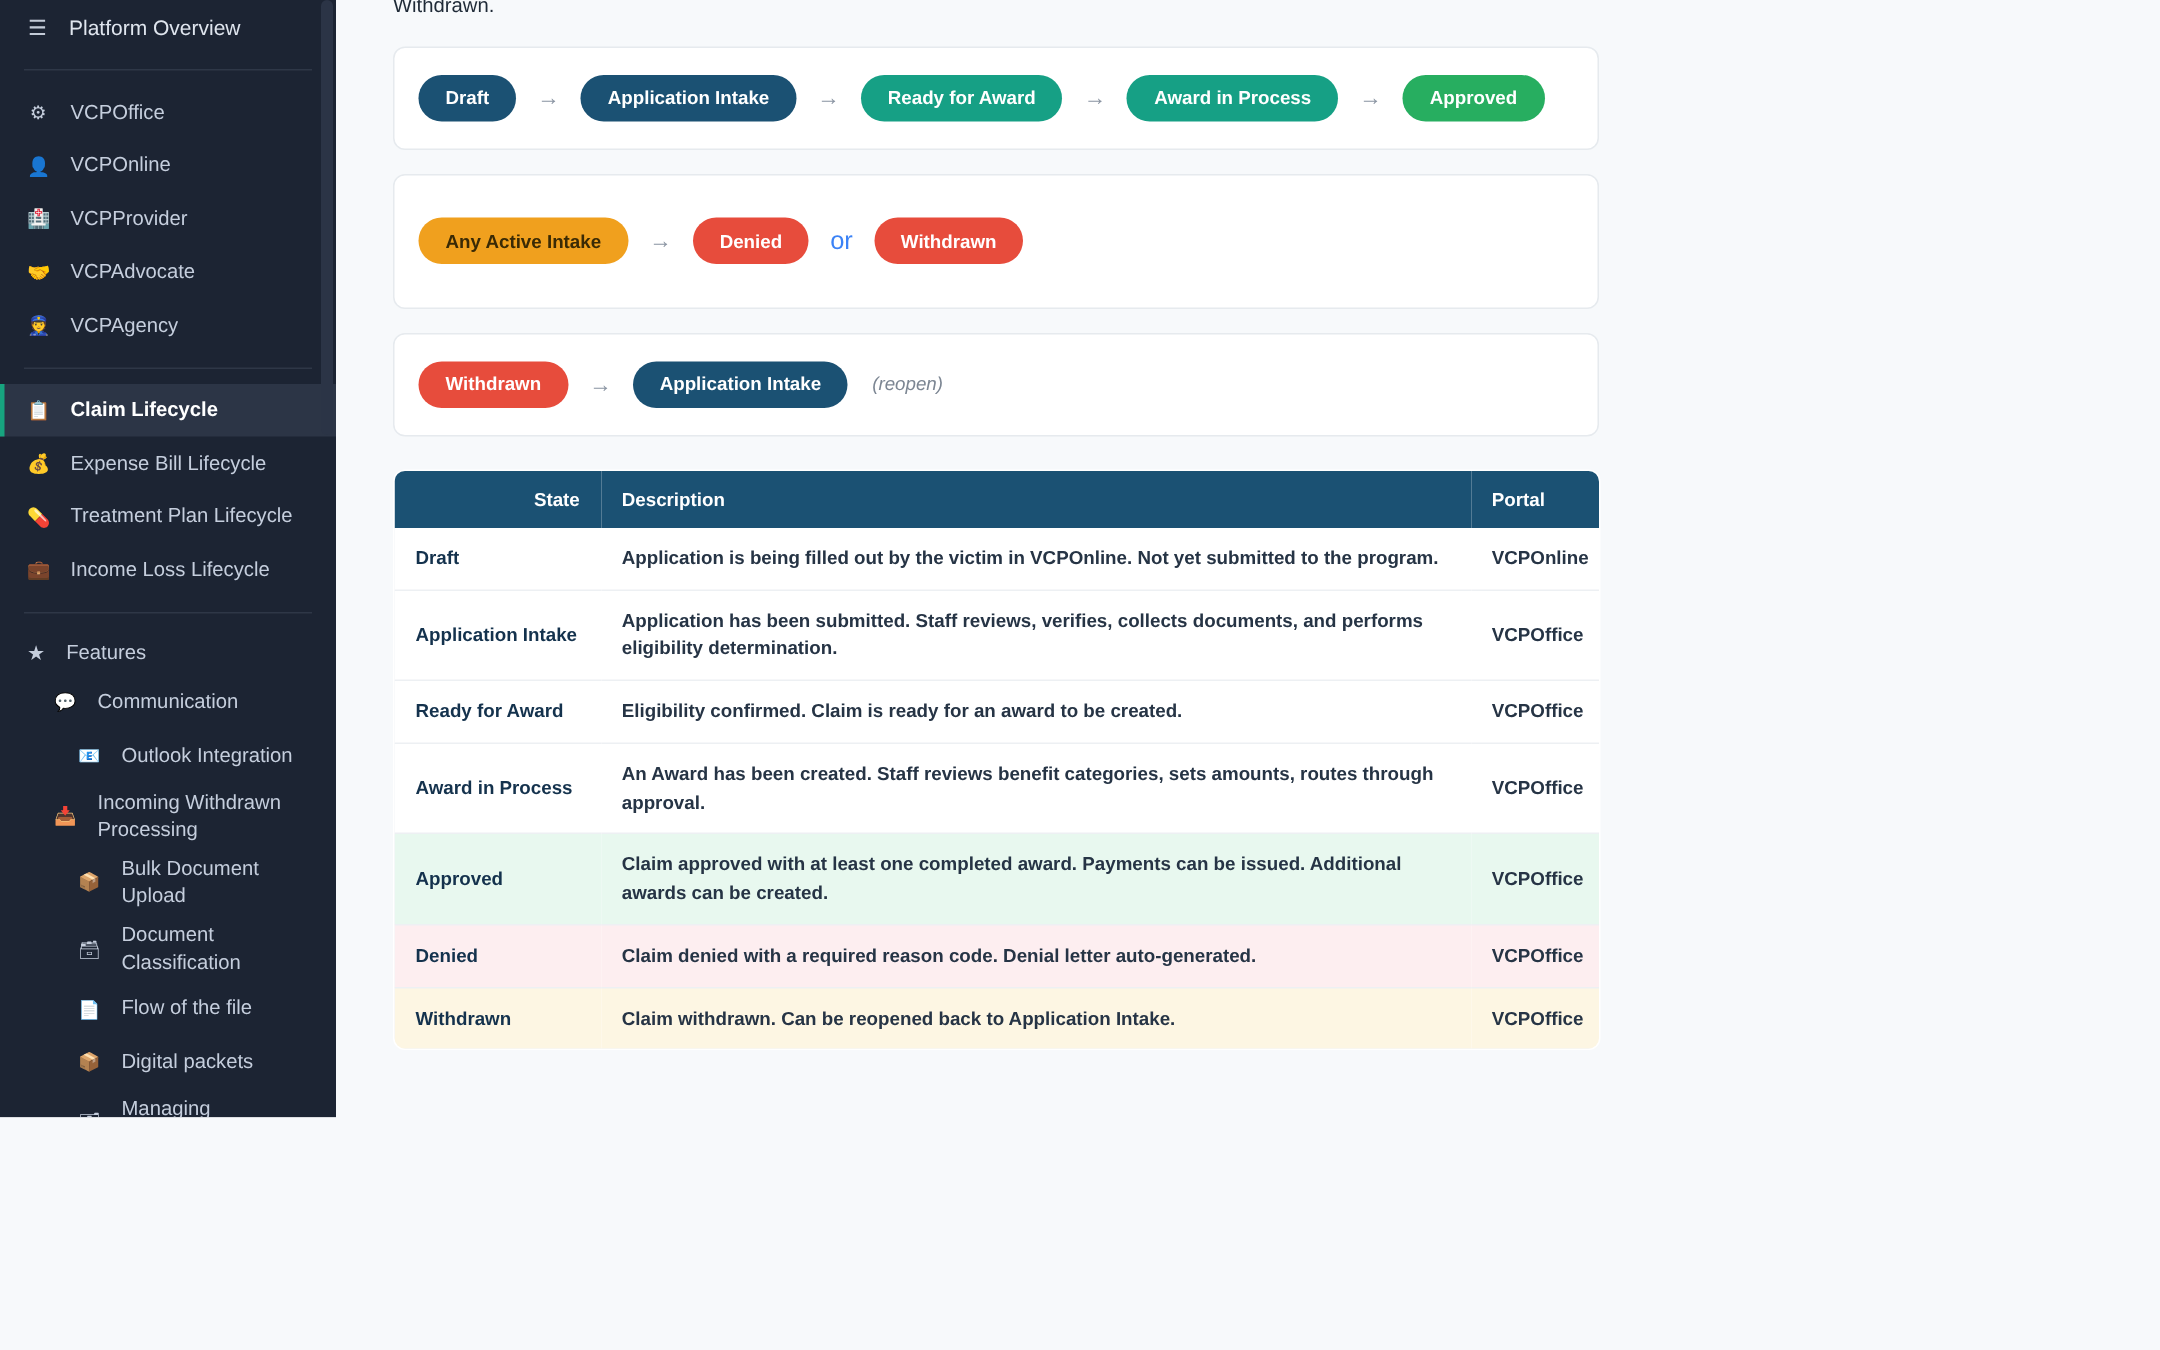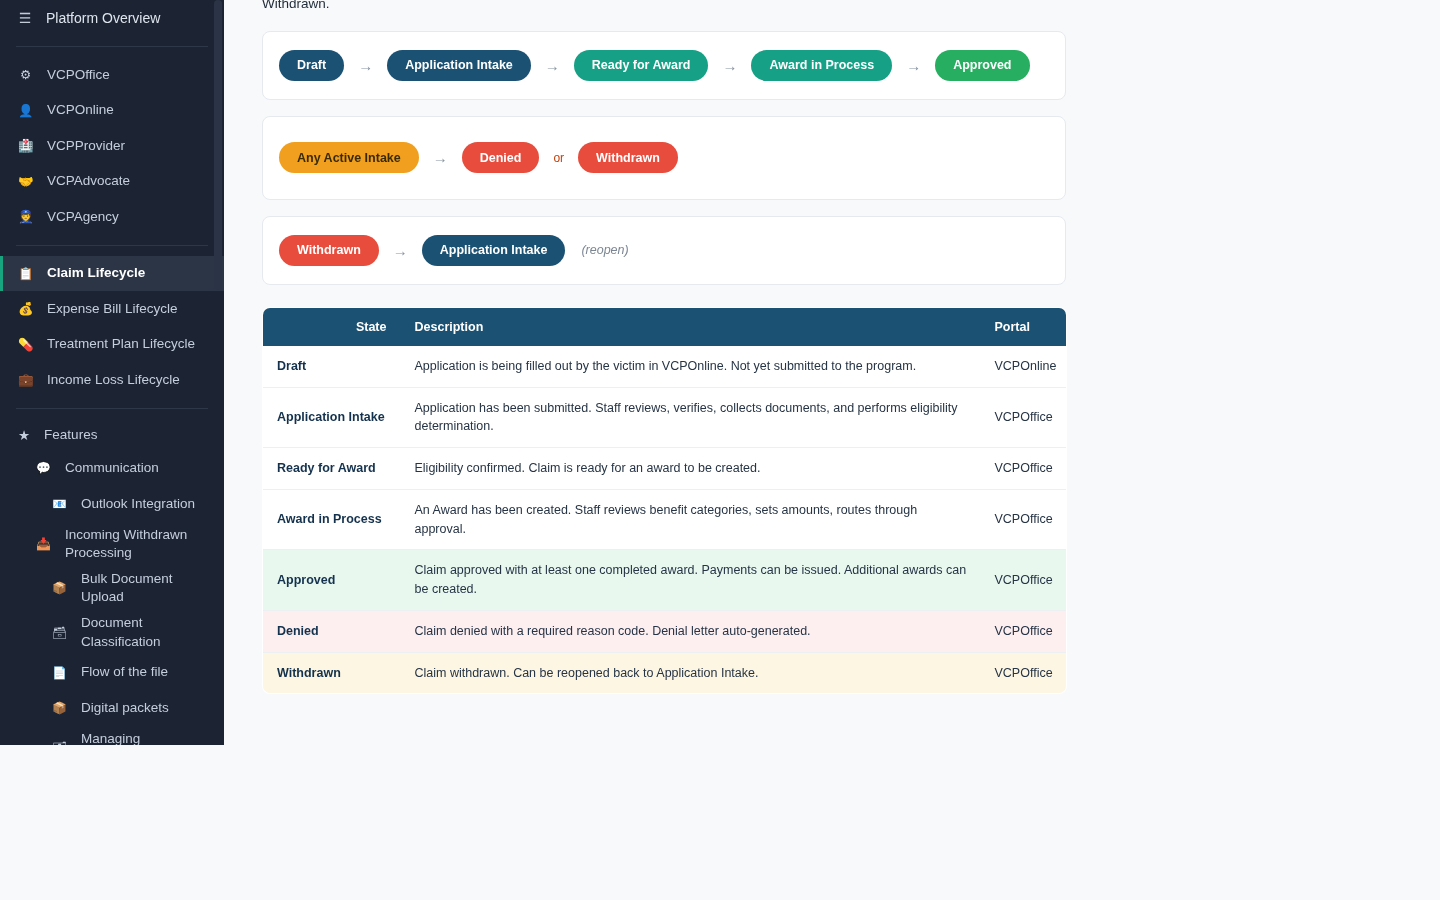--- a/index.html
+++ b/index.html
@@ -98,21 +98,21 @@
     height: 31px; padding: 0 18px; border-radius: 16px;
     font-size: 12.5px; font-weight: bold; color: #ffffff;
     white-space: nowrap;
   }
   .pill.navy   { background: #1b5173; }
   .pill.teal   { background: #16a085; }
   .pill.green  { background: #27ae60; }
   .pill.orange { background: #f0a01e; color: #3a2a05; }
   .pill.red    { background: #e74c3c; }
   .arrow { color: #8a94a2; font-size: 15px; margin: 0 14px; user-select: none; }
-  .orword { color: #c2410c; font-size: 12px; margin: 16px 14px; }
+  .orword { color: #3b82f6; font-size: 17px; margin: 16px 14px; }
   .note-it { color: #7c8693; font-size: 12.5px; font-style: italic; margin-left: 16px; }
 
   
   .state-table {
     width: 804px; margin-top: 22px;
     border-collapse: collapse;
     border-radius: 8px; overflow: hidden;
     background: #ffffff;
     border: 1px solid #e6eaee;
     table-layout: fixed;
@@ -121,21 +121,21 @@
     background: #1b5173; color: #ffffff;
     font-size: 12.5px; font-weight: bold; text-align: left;
     padding: 12px 14px;
   }
   .state-table th.c-state { width: 138px; text-align: right; }
   .state-table th.c-desc  { width: 580px; }
   .state-table th.c-portal{ width: 86px; }
   .state-table tbody td {
     font-size: 12.5px; color: #263445;
     padding: 11px 14px; border-top: 1px solid #edf0f3;
-    vertical-align: middle; line-height: 1.5;
+    vertical-align: middle; line-height: 1.5; font-weight: bold;
   }
   .state-table tbody td.state-name { font-weight: bold; color: #14324d; }
   .state-table tbody tr:first-child td { border-top: none; }
   tr.bg-green  td { background: #e8f8ef; }
   tr.bg-pink   td { background: #fdeef0; }
   tr.bg-yellow td { background: #fdf6e3; }
 
   
   .below-fold {
     position: absolute; left: 0; top: 745px;

